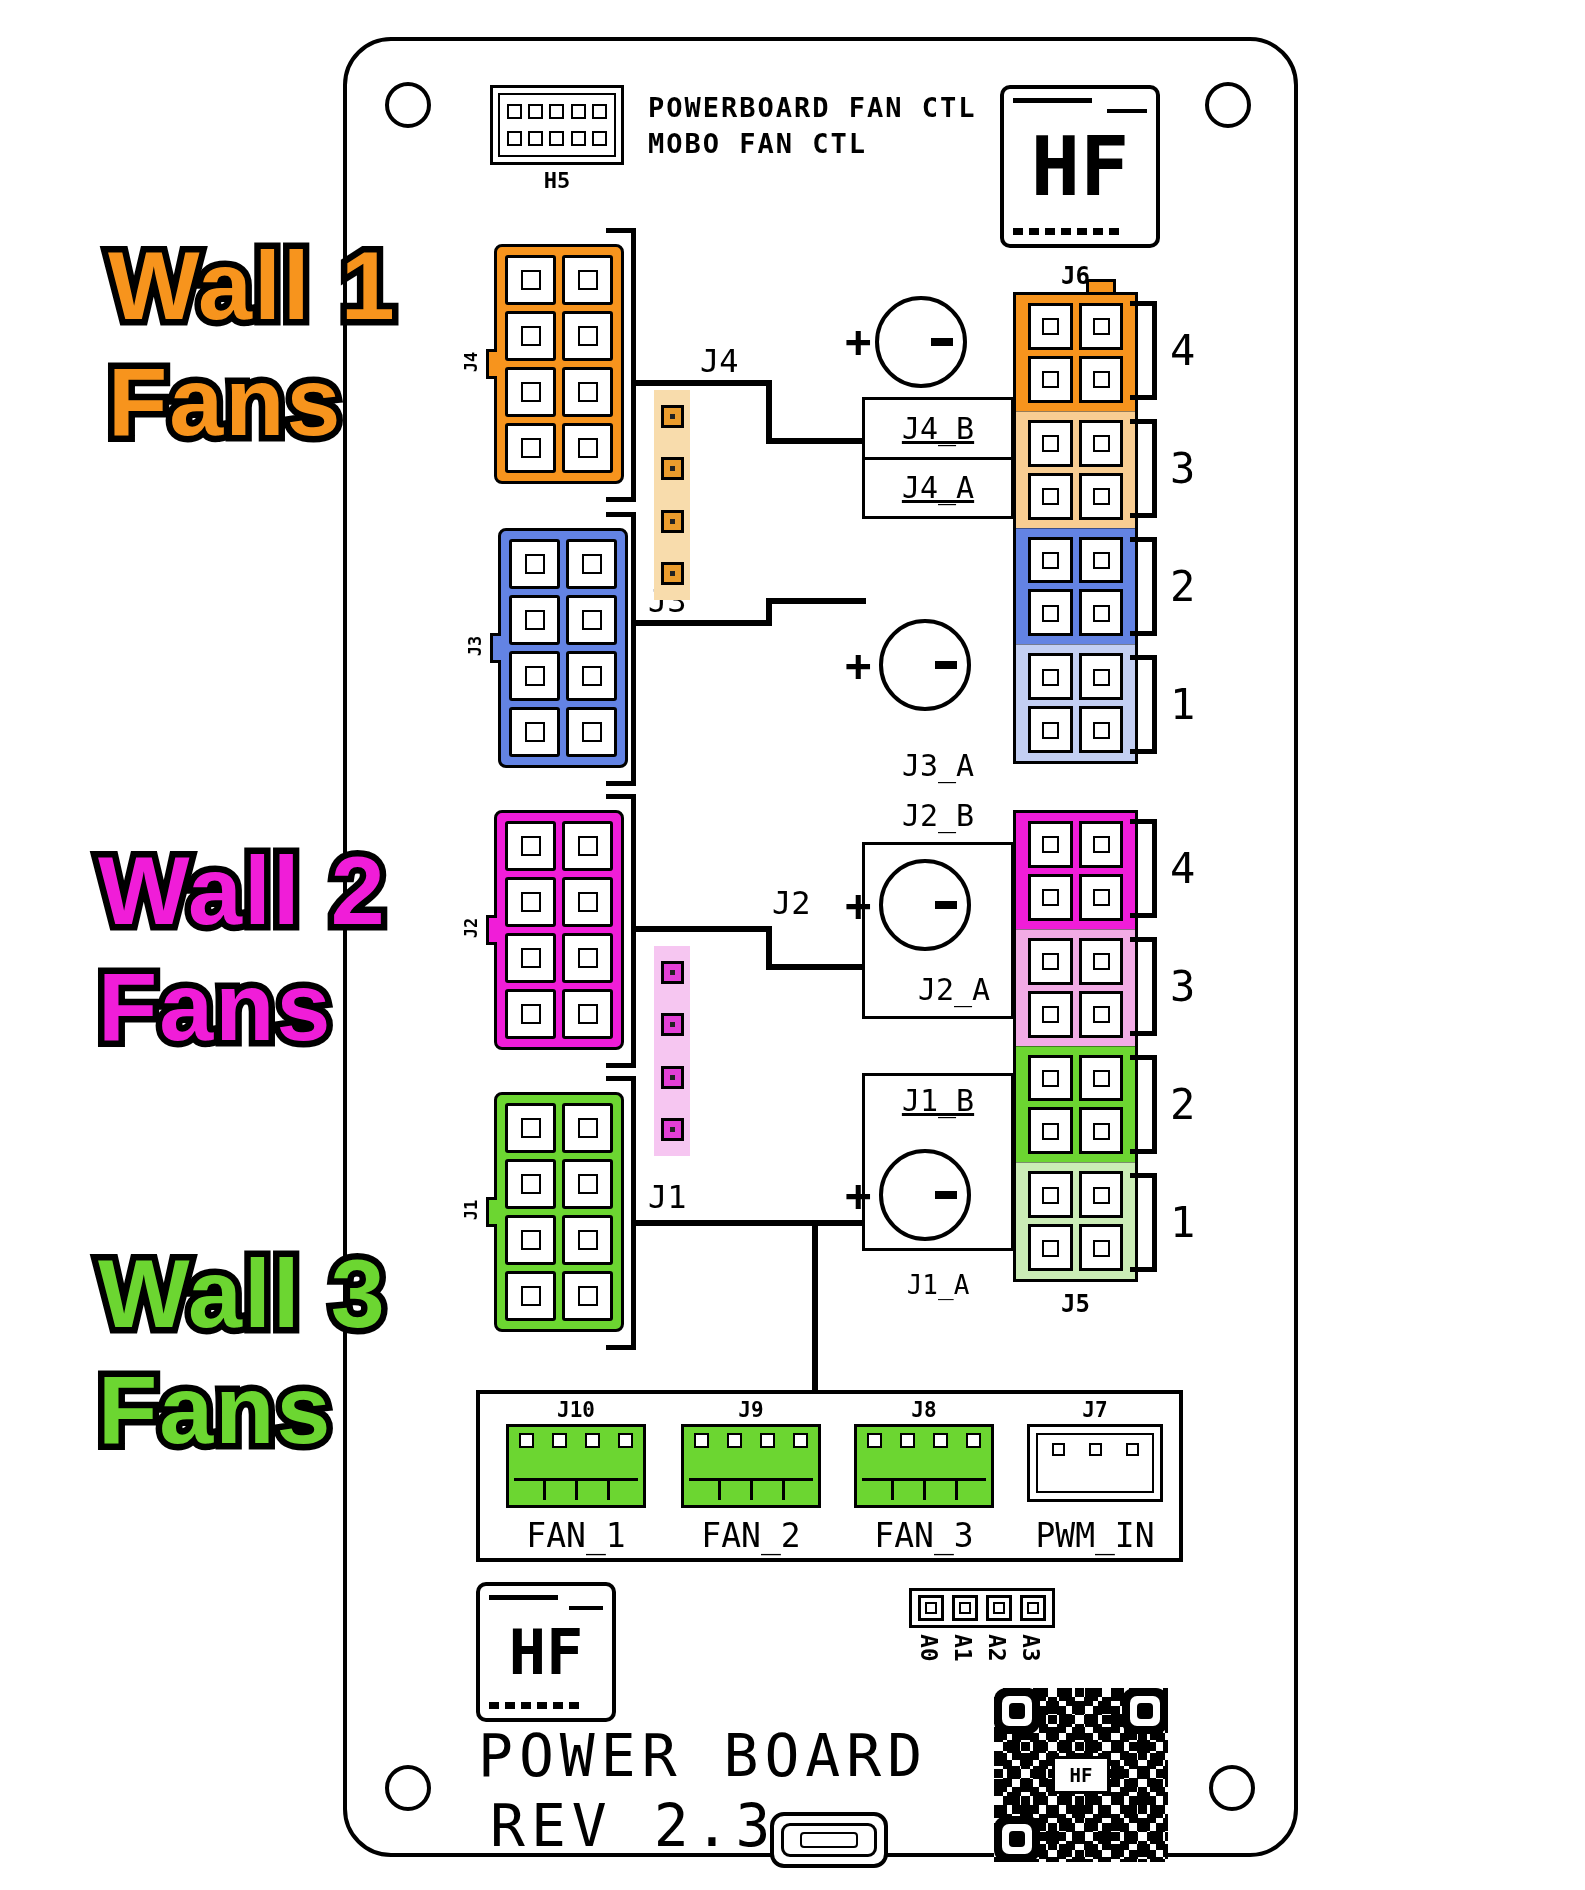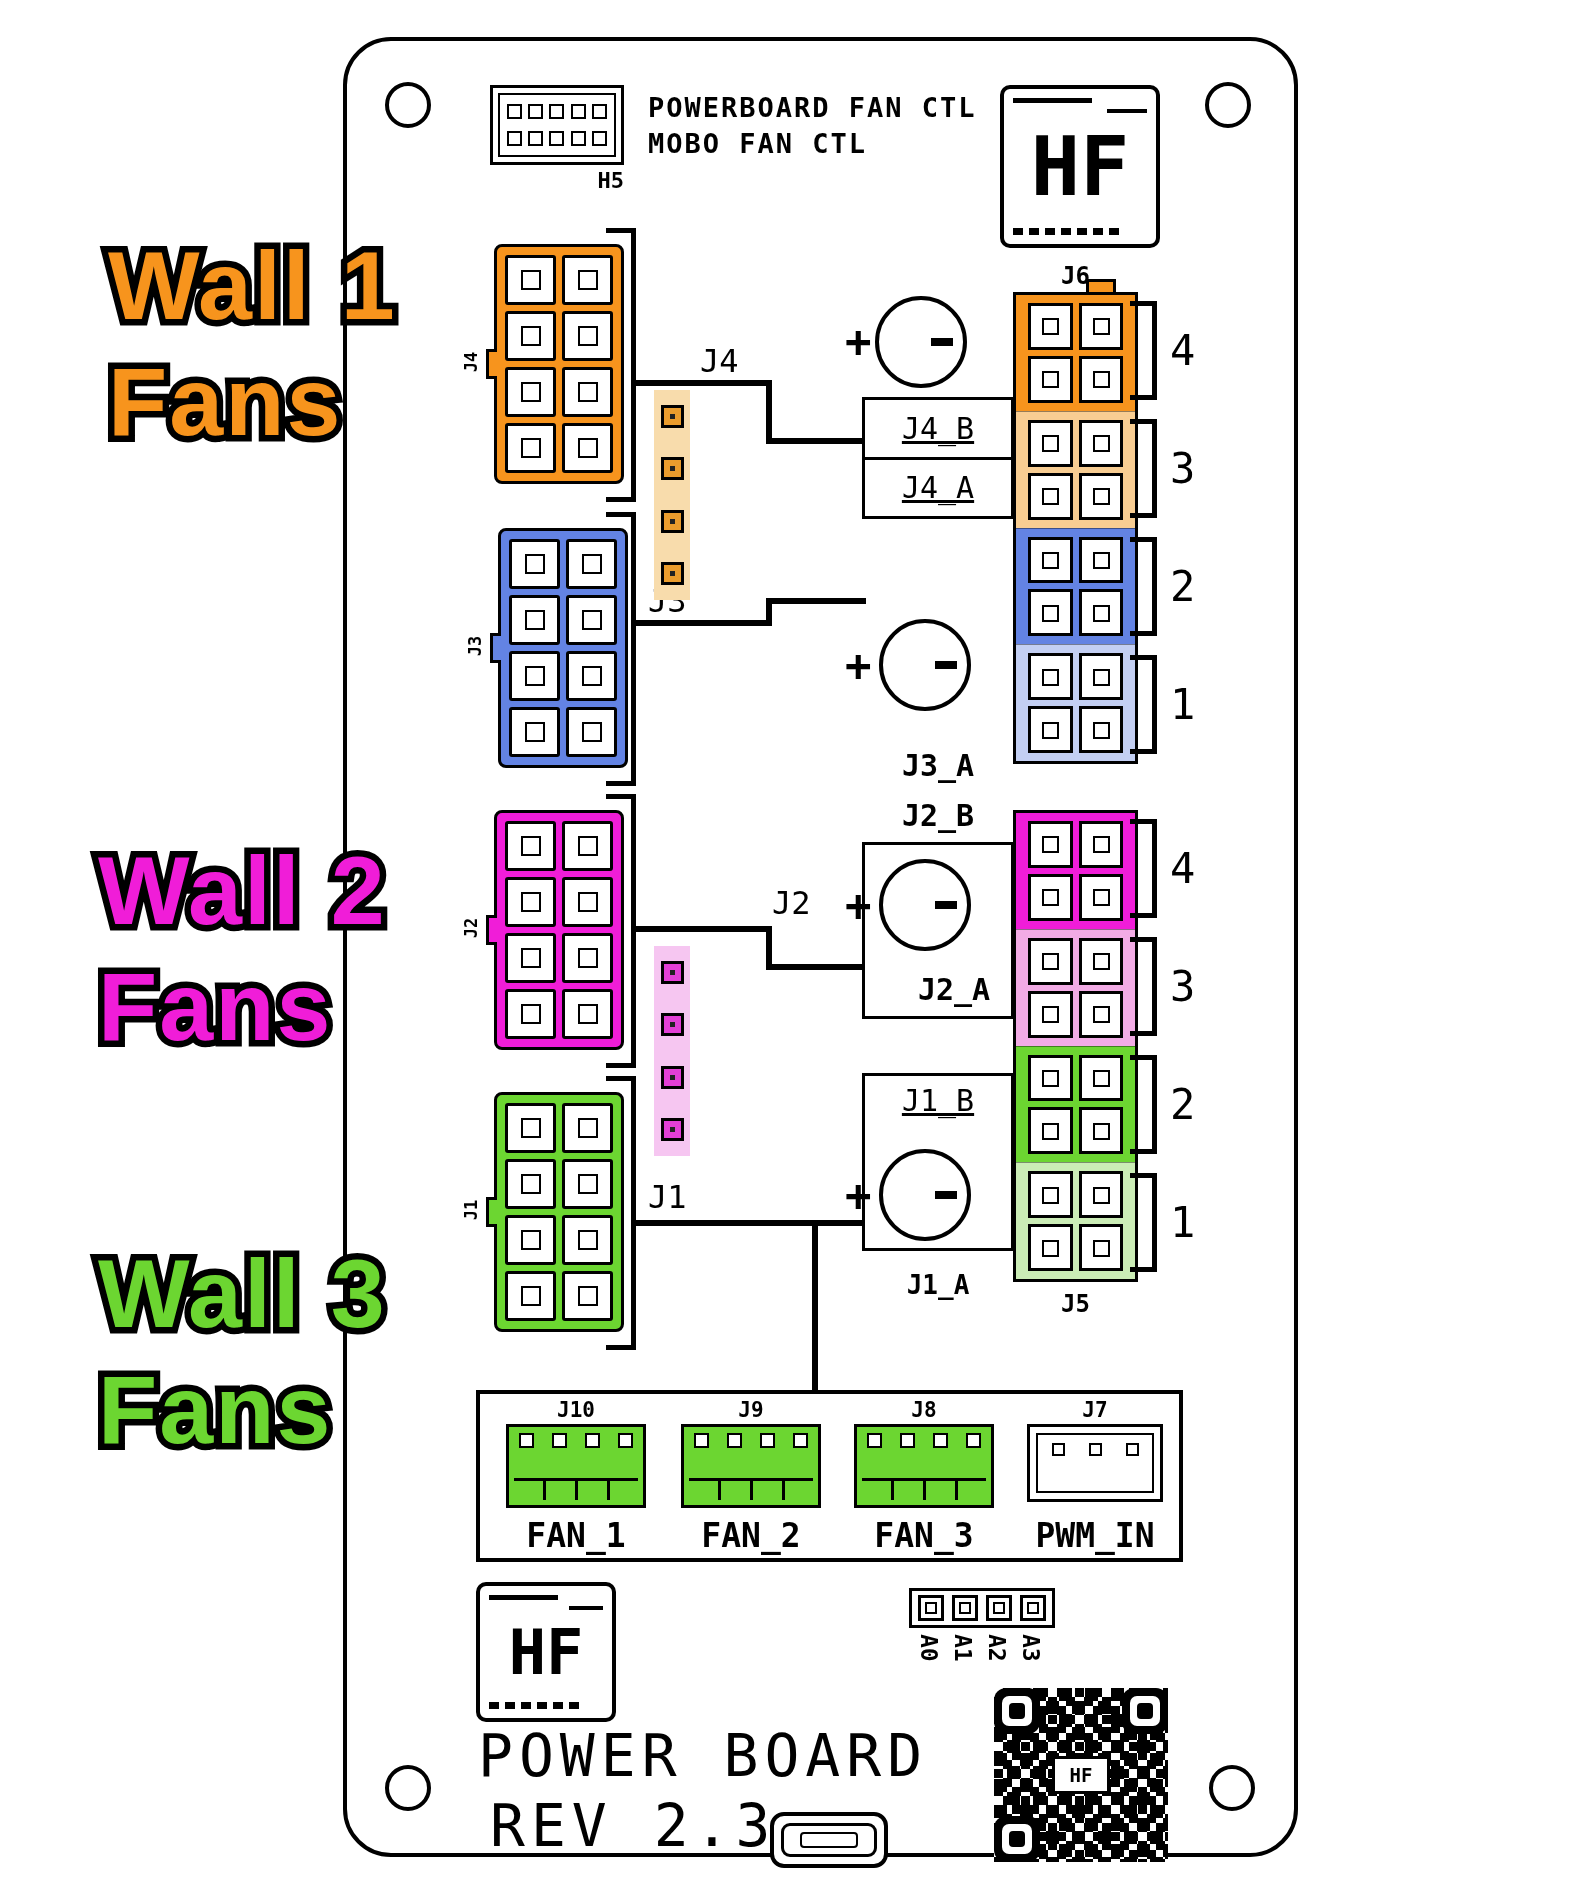--- a/index.html
+++ b/index.html
@@ -11,21 +11,21 @@
   
   .board { border:4px solid #000; border-radius:48px; background:#fff; }
   .hole  { border:4px solid #000; border-radius:50%; background:#fff; width:46px; height:46px; }
 
   
   .wire    { position:absolute; background:#000; }
   .bracket { position:absolute; border:5px solid #000; border-left:none; }
 
   
   .lbl   { position:absolute; font-family:"DejaVu Sans Mono", monospace; color:#000; white-space:nowrap; }
-  .lbl-c { text-align:center;font-weight:bold; }
+  .lbl-c { text-align:center; }
 
   
   .wall-label { position:absolute; font-family:"Liberation Sans", sans-serif; font-weight:bold;
                 font-size:97px; letter-spacing:2px; }
   .wl-line  { position:relative; height:116px; white-space:nowrap; }
   .wl-back  { position:absolute; left:0; top:0; color:#000; -webkit-text-stroke:13px #000; }
   .wl-front { position:absolute; left:0; top:0; }
 
   
   .molex { position:absolute; width:130px; height:240px; border:3px solid #000; border-radius:8px; }
@@ -139,21 +139,21 @@
         <div class="pin"></div>
         <div class="pin"></div>
         <div class="pin"></div>
         <div class="pin"></div>
         <div class="pin"></div>
         <div class="pin"></div>
         <div class="pin"></div>
         <div class="pin"></div>
       </div>
   </div>
-  <div class="lbl lbl-c" style="left:490px; top:168px; width:134px; font-size:22px; font-weight:bold;text-align:right;">H5</div>
+  <div class="lbl lbl-c" style="left:490px; top:168px; width:134px; font-size:22px; font-weight:bold;">H5</div>
   <div class="lbl" style="left:648px; top:92px; font-size:27px; font-weight:bold; letter-spacing:2px;">POWERBOARD FAN CTL</div>
   <div class="lbl" style="left:648px; top:128px; font-size:27px; font-weight:bold; letter-spacing:2px;">MOBO FAN CTL</div>
 
   <div class="hflogo" style="left:1000px; top:85px; width:160px; height:163px;">
     <div class="hf-bar1"></div>
     <div class="hf-bar2"></div>
     <div class="hf-bar3"></div>
     <div class="hflogo-inner" style="font-size:82px;">HF</div>
   </div>
 

